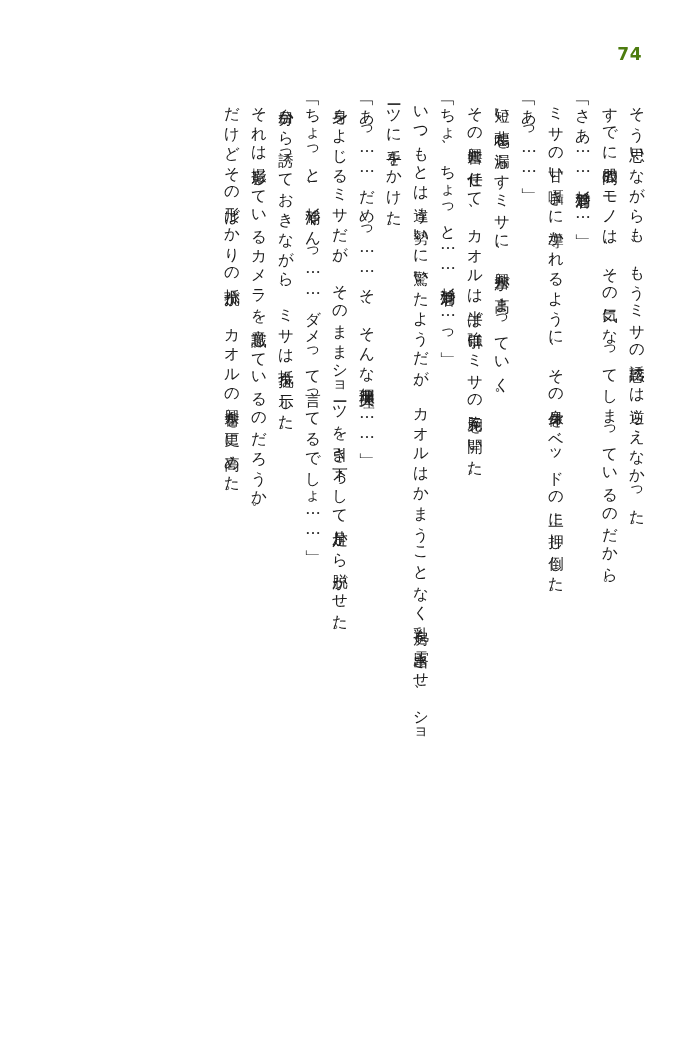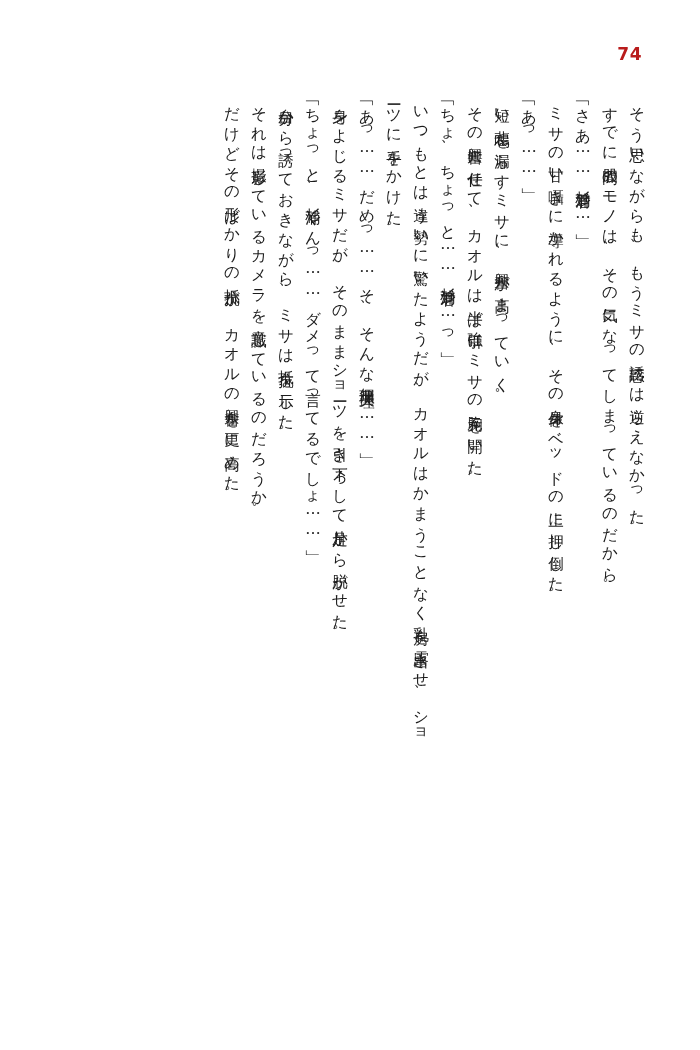--- a/index.html
+++ b/index.html
@@ -27,21 +27,21 @@
 
   
   #page-number {
     position: absolute;
     right: 58px;
     top: 44px;
     font-family: "DejaVu Sans", "Liberation Sans", sans-serif;
     font-size: 17px;
     font-weight: bold;
     letter-spacing: 0.5px;
-    color: #b91c1c;
+    color: #4d7c0f;
   }
 
   
   #body-text {
     position: absolute;
     top: 96px;
     right: 56px;
     left: 56px;
     height: 640px;
     display: flex;

